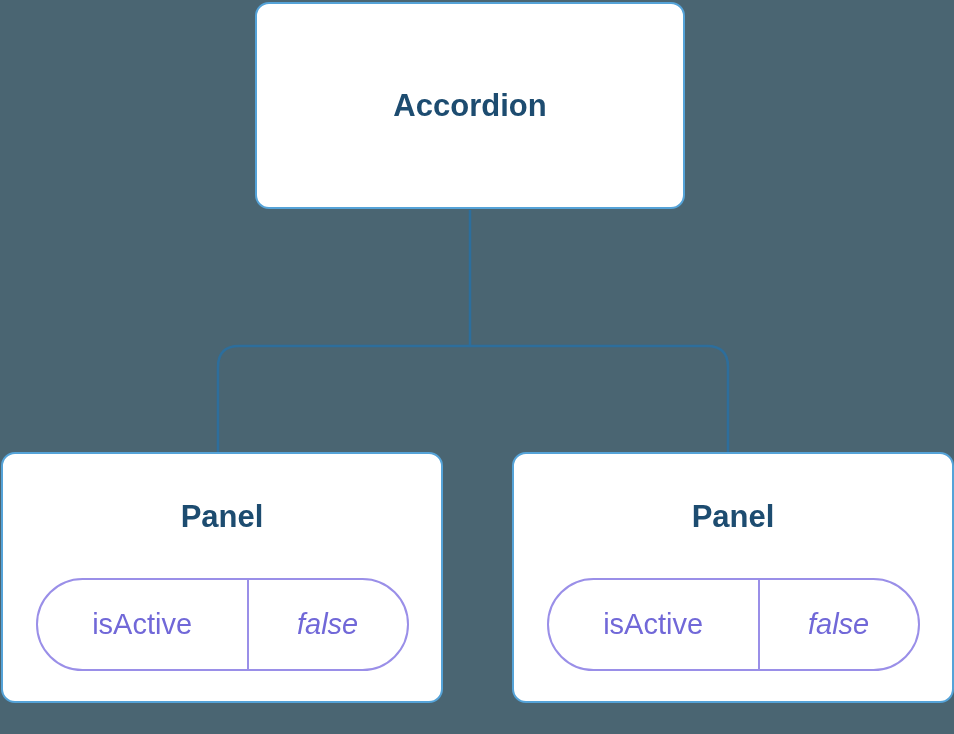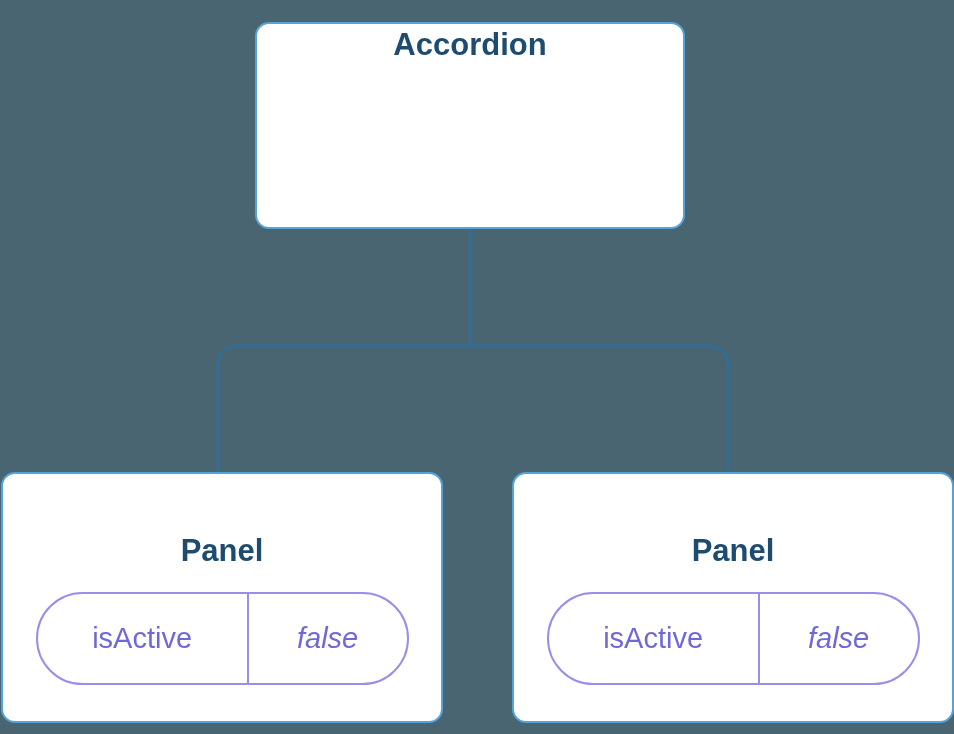--- a/index.html
+++ b/index.html
@@ -35,40 +35,41 @@
   }
   .node-label {
     color: var(--node-text, #1d4c70);
     font-size: 31px;
     font-weight: 600;
     line-height: 42px;
     text-align: center;
   }
   .node.root {
     left: 255px;
-    top: 22px;
+    top: 2px;
     width: 430px;
     height: 207px;
     display: flex;
+    align-items: center;
     justify-content: center;
   }
   .node.panel {
-    top: 472px;
+    top: 452px;
     width: 442px;
     height: 251px;
     display: flex;
     flex-direction: column;
     align-items: center;
-    padding-top: 56px;
+    padding-top: 42px;
   }
   .node.panel-left  { left: 1px; }
   .node.panel-right { left: 512px; }
   .state-pill {
     box-sizing: border-box;
-    margin-top: 20px;
+    margin-top: 40px;
     width: 373px;
     height: 93px;
     border: 2px solid var(--state-border, #9a8fe8);
     border-radius: 50px;
     display: flex;
     align-items: stretch;
     overflow: hidden;
   }
   .state-cell {
     display: flex;

